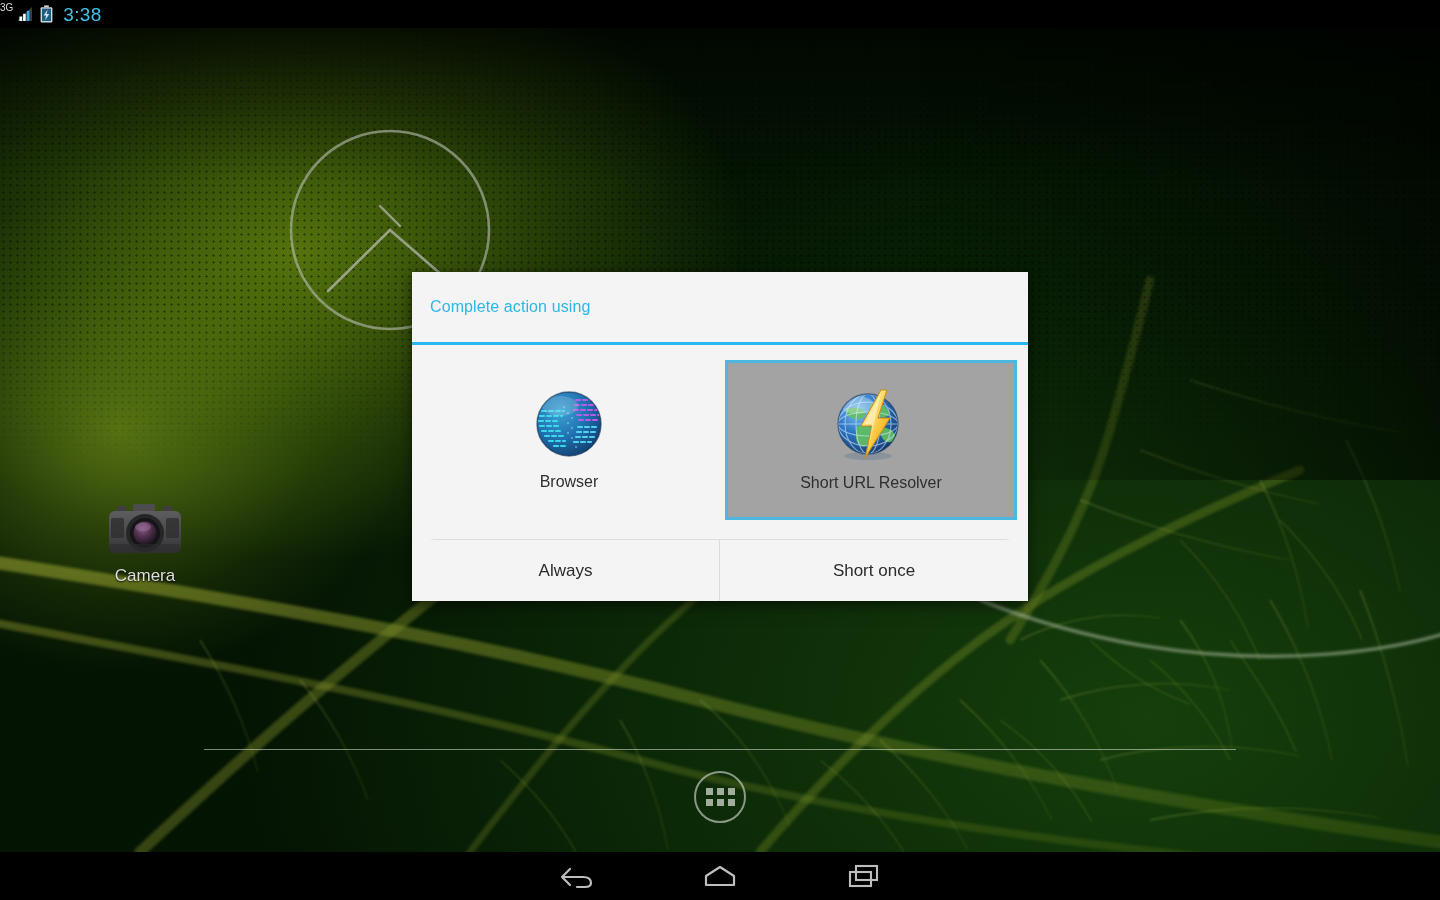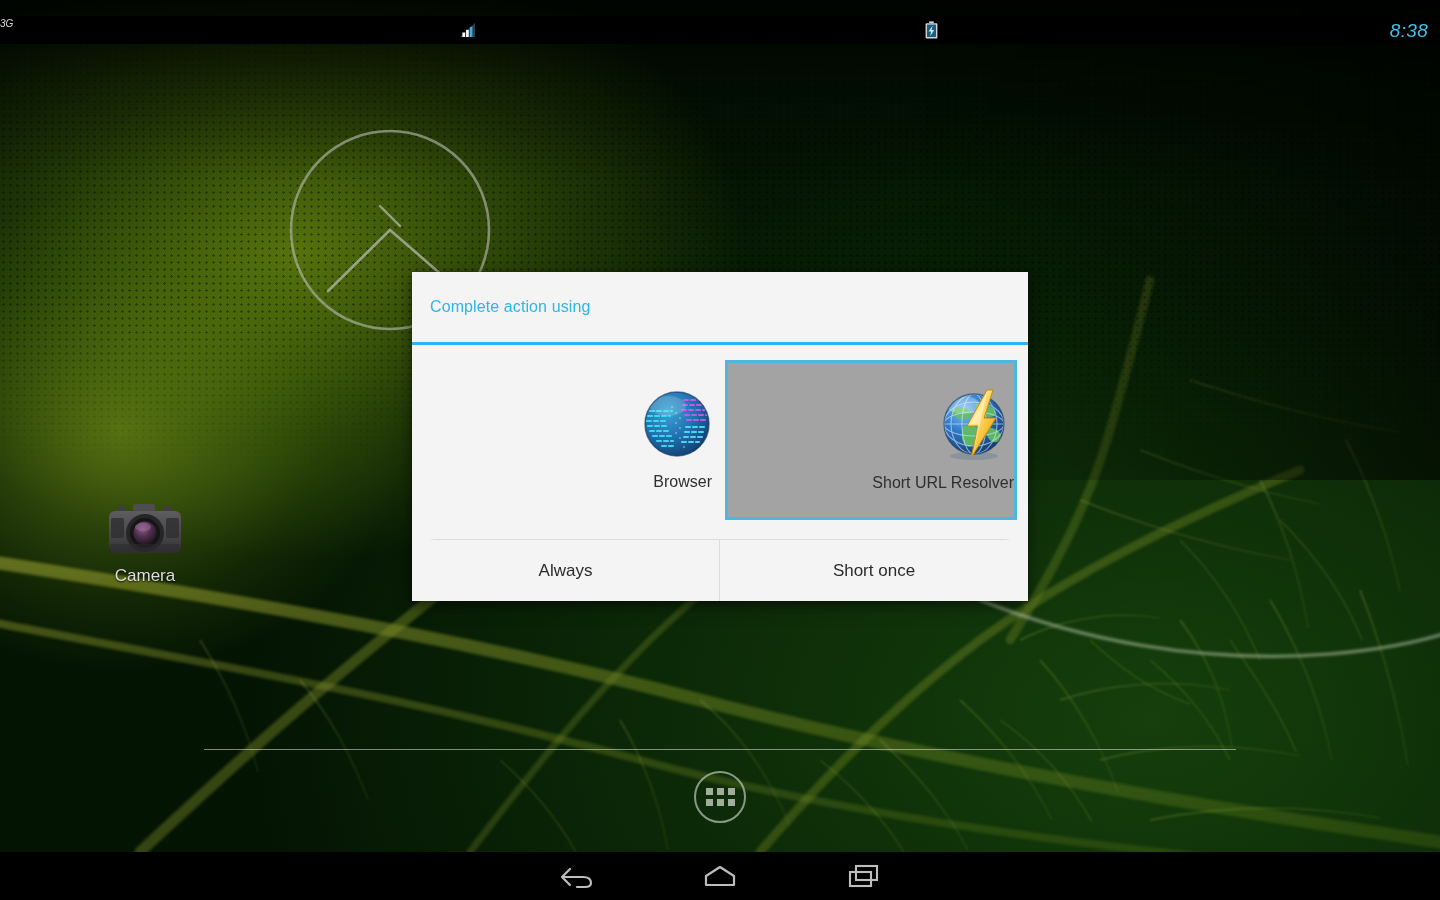--- a/index.html
+++ b/index.html
@@ -43,24 +43,24 @@
     position:absolute; left:0; top:0; width:1440px; height:180px;
     background:linear-gradient(to bottom, rgba(0,0,0,0.80) 0%, rgba(0,0,0,0.35) 45%, rgba(0,0,0,0) 100%);
   }
   #rightvig {
     position:absolute; right:0; top:0; width:520px; height:480px;
     background:linear-gradient(to left, rgba(0,0,0,0.55) 0%, rgba(0,0,0,0) 100%);
   }
 
   
   #statusbar {
-    position:absolute; left:0; top:16px; width:1440px; height:28px;
+    position:absolute; left:0; top:0; width:1440px; height:28px;
     background:#000; z-index:40;
-    display:flex; align-items:center; justify-content:space-between;
-    padding-right:12px; gap:7px;font-style:italic;
+    display:flex; align-items:center; justify-content:flex-start;
+    padding-right:12px; gap:7px;
   }
   .sb-3g { font-size:10px; color:#d8d8d8; line-height:1; margin-right:-4px; align-self:flex-start; margin-top:3px; }
   .sb-clock {
     color:#40c4e8; font-size:19px; line-height:1; letter-spacing:0.3px; margin-left:3px;
   }
 
   
   #searchbar {
     position:absolute; left:204px; top:42px; width:1032px; height:48px;
     border-radius:3px; z-index:20;
@@ -120,21 +120,21 @@
     height:70px; flex:0 0 70px; display:flex; align-items:center; padding-left:18px;
     font-size:16px; color:#2bb7e8; font-weight:400; letter-spacing:0.1px;
   }
   #title-rule { height:3px; background:#29b6f2; flex:0 0 3px; }
   #dialog-body {
     flex:1 1 auto; display:flex; align-items:center; justify-content:space-around;
     padding:12px 6px 16px 6px; background:#f4f4f4;
   }
   .app-choice {
     width:292px; height:160px; display:flex; flex-direction:column;
-    align-items:flex-end; justify-content:center; gap:14px;
+    align-items:center; justify-content:center; gap:14px;
     border:3px solid transparent; background:transparent;
   }
   .app-choice.selected { background:#a3a3a3; border-color:#4cb8e0; }
   .app-choice .name { font-size:16px; color:#2f2f2f; }
   #dialog-buttons {
     height:62px; flex:0 0 62px; display:flex; border-top:1px solid #dcdcdc; background:#f4f4f4;border-radius:24px;
   }
   .dlg-btn {
     flex:1 1 50%; display:flex; align-items:center; justify-content:center;
     font-size:17px; color:#2b2b2b; background:#f4f4f4;
@@ -280,21 +280,21 @@
       <rect x="3.4" y="10.5" width="2.6" height="4.5" fill="#ffffff"></rect>
       <rect x="7.1" y="7.8" width="2.6" height="7.2" fill="#ffffff"></rect>
       <rect x="10.8" y="4.8" width="2.6" height="10.2" fill="#3fa9dc"></rect>
     </svg>
     <svg width="13" height="18" viewBox="0 0 13 18">
       <rect x="4.2" y="0.4" width="4.6" height="1.8" fill="#cfd6da"></rect>
       <rect x="0.6" y="2.2" width="11.8" height="15.2" rx="1" fill="#cfd6da"></rect>
       <rect x="2" y="3.6" width="9" height="12.4" fill="#1b5f7e"></rect>
       <polygon points="7.6,4.6 3.6,10.4 6.1,10.4 5.2,15.2 9.2,9.1 6.6,9.1" fill="#cfe6f2"></polygon>
     </svg>
-    <span class="sb-clock">8:38</span>
+    <span class="sb-clock">3:38</span>
   </div>
 
   <div id="scrim"></div>
 
   <div id="dialog">
     <div id="dialog-title">Complete action using</div>
     <div id="title-rule"></div>
 
     <div id="dialog-body">
 

